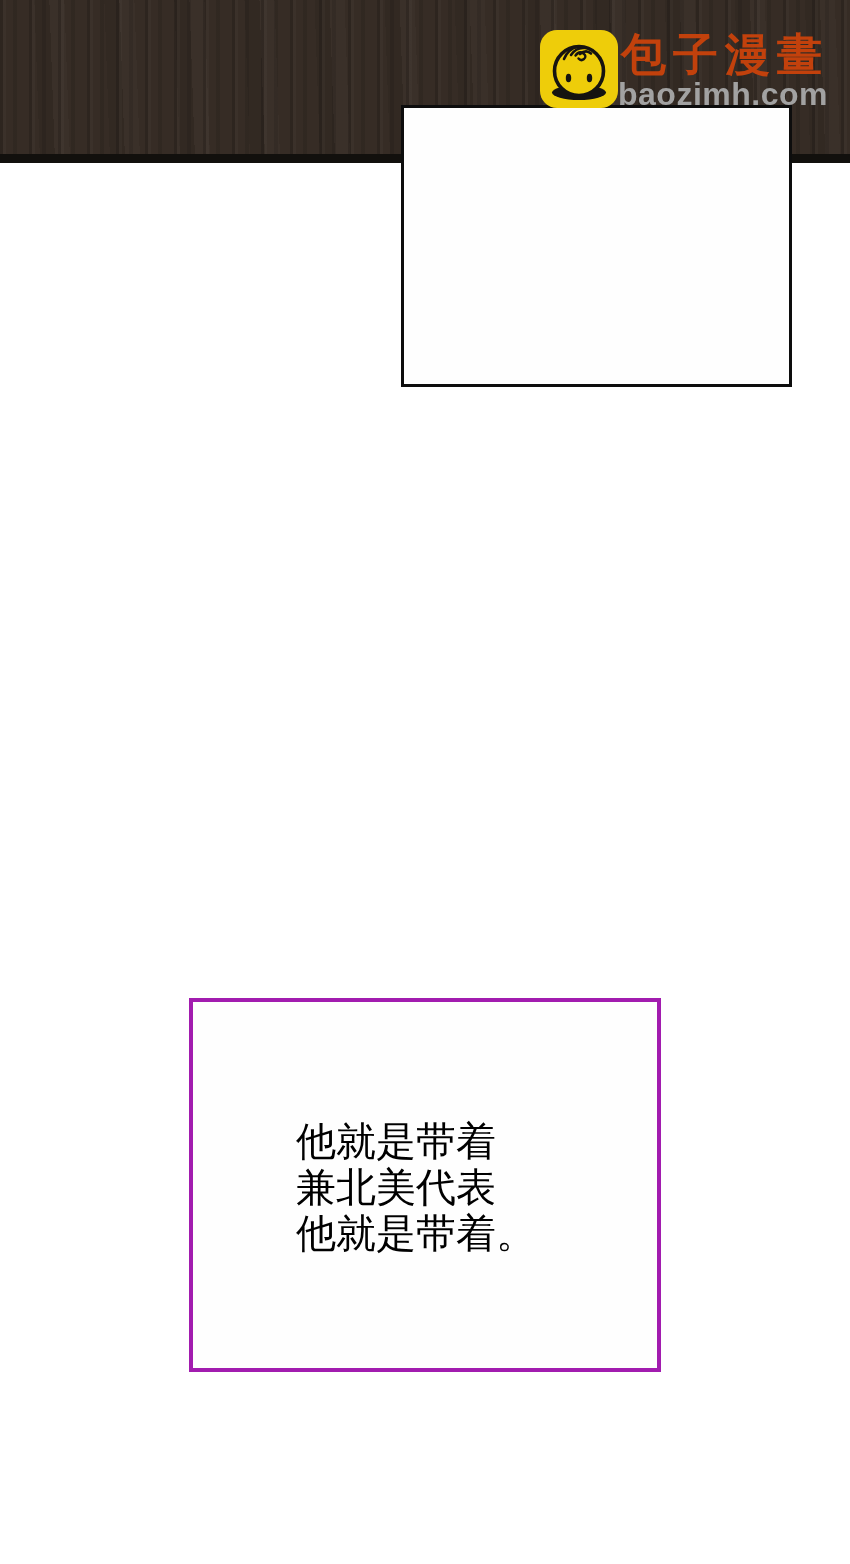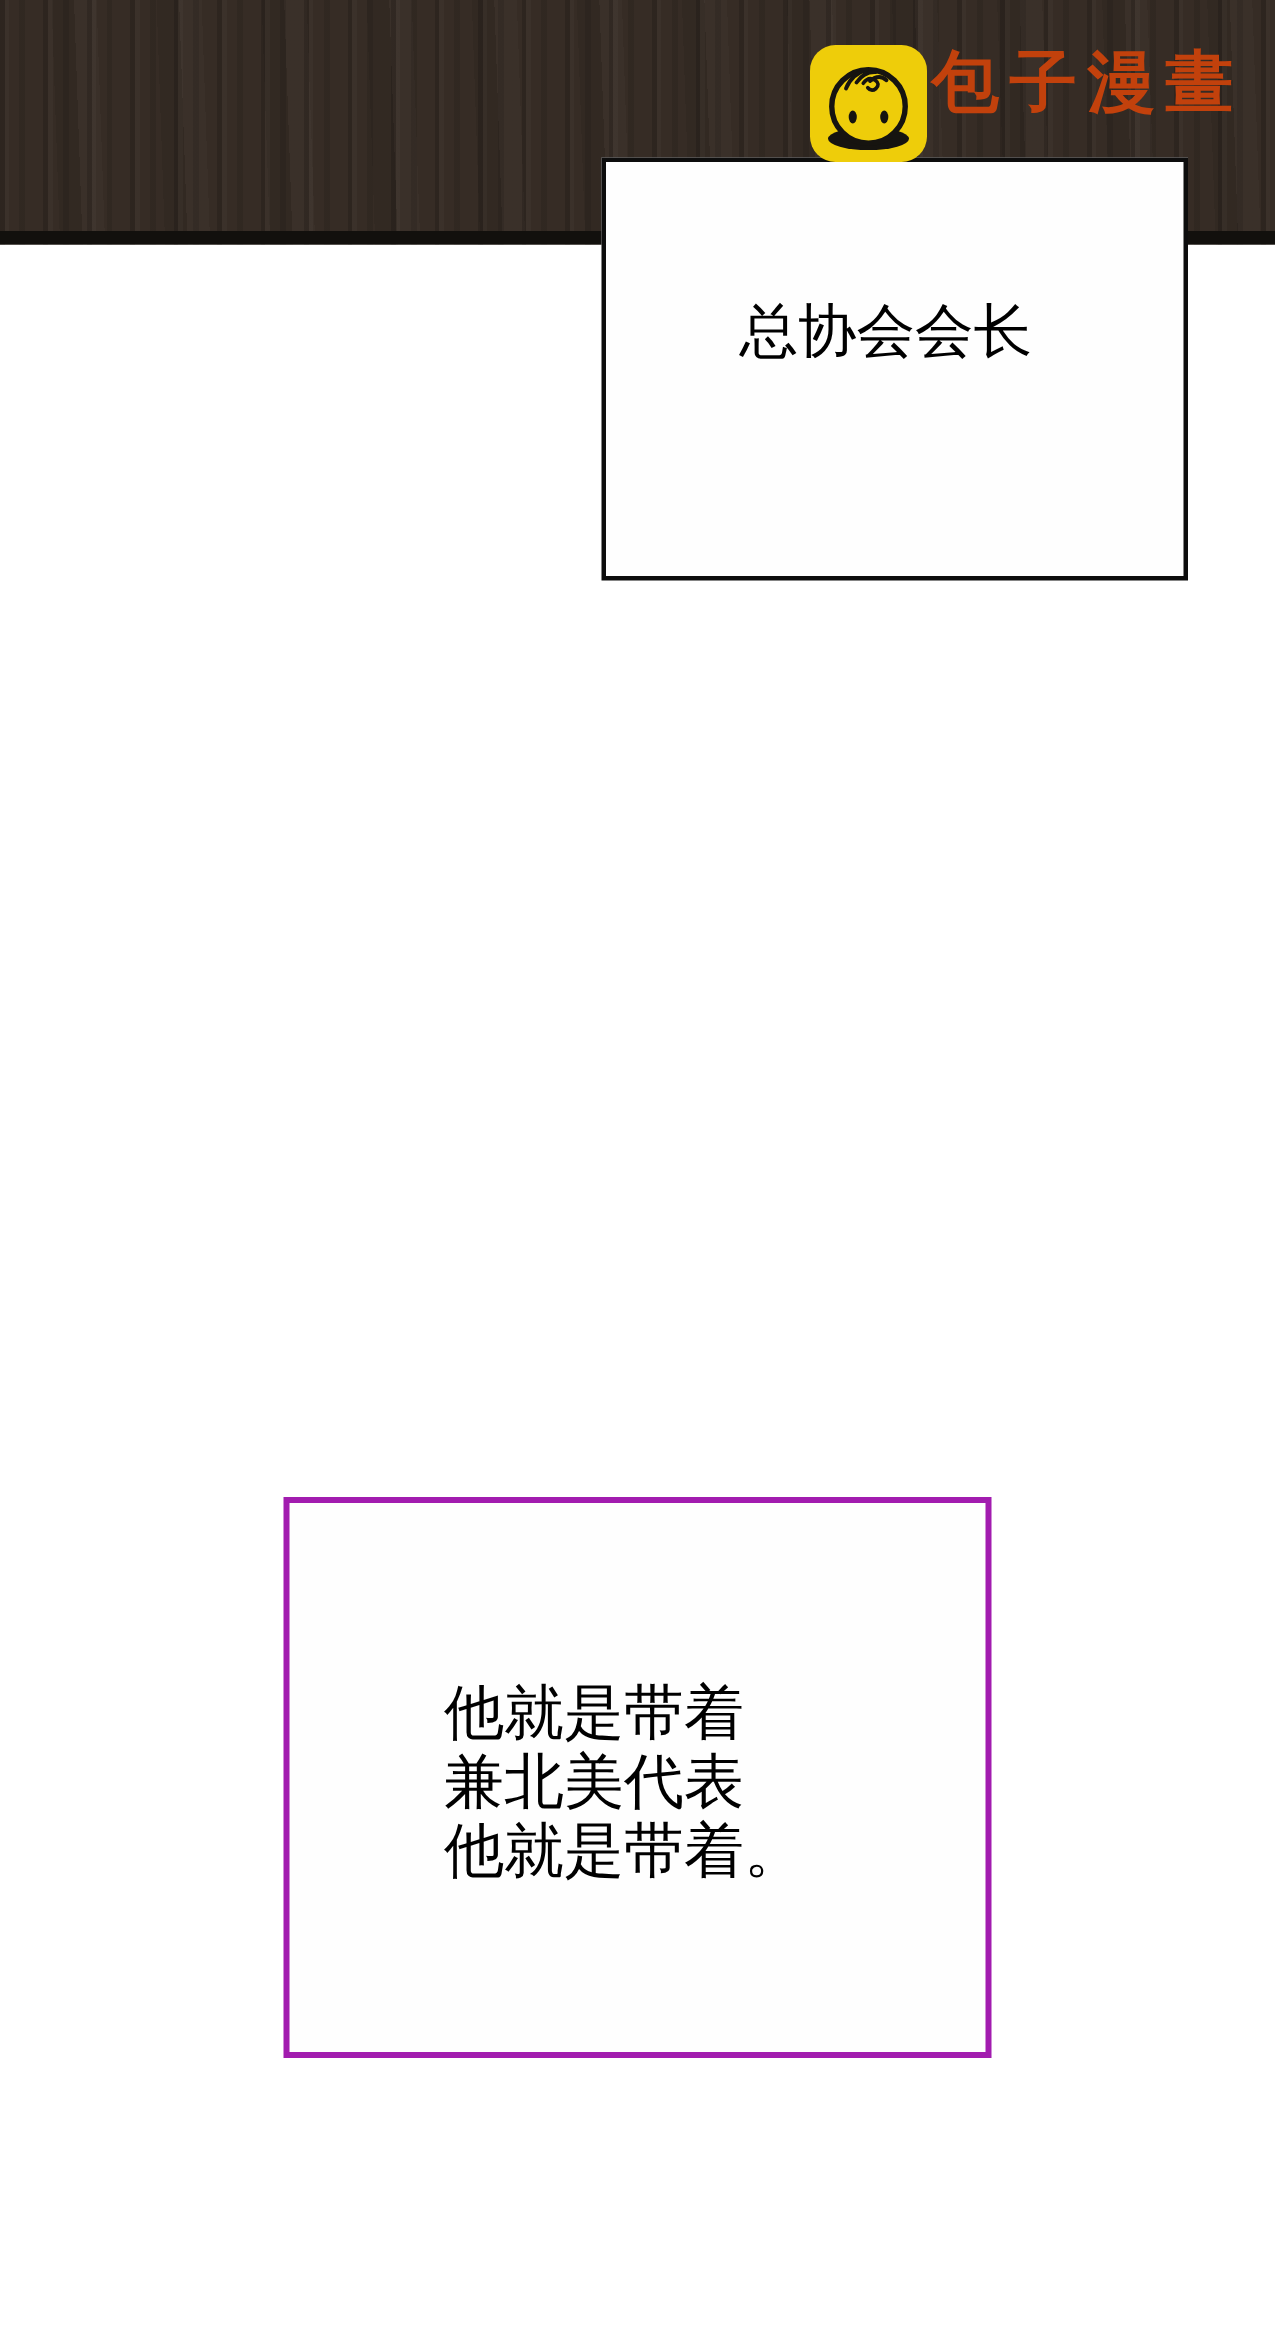--- a/index.html
+++ b/index.html
@@ -116,21 +116,20 @@
 <body>
 
 <div class="page">
 
   <div class="top-band">
     <div class="band-edge-strip"></div>
   </div>
 
   <div class="caption-box c1">
     <div class="caption-text">
-      <span class="caption-line">总协会会长</span>
     </div>
   </div>
 
   <div class="caption-box c2">
     <div class="caption-text">
       <span class="caption-line">他就是带着</span>
       <span class="caption-line">兼北美代表</span>
       <span class="caption-line">他就是带着。</span>
     </div>
   </div>
@@ -143,15 +142,16 @@
         <circle cx="39" cy="41" r="24.5" fill="#eecd0a" stroke="#161410" stroke-width="3.6"></circle>
         <path d="M24 29 Q28 19 38 16.5" fill="none" stroke="#161410" stroke-width="2.6" stroke-linecap="round"></path>
         <path d="M31 25 Q36 17.5 44 18" fill="none" stroke="#161410" stroke-width="2.6" stroke-linecap="round"></path>
         <path d="M40 24 Q46 19 51 23.5" fill="none" stroke="#161410" stroke-width="2.6" stroke-linecap="round"></path>
         <path d="M35.5 25.5 q3.5 -5 8 -2 q3.5 2.5 0.5 5.5 q-3 2.5 -5.5 -0.5" fill="none" stroke="#161410" stroke-width="2.4" stroke-linecap="round"></path>
         <ellipse cx="28.5" cy="48" rx="2.7" ry="4.3" fill="#161410"></ellipse>
         <ellipse cx="49.5" cy="48" rx="2.7" ry="4.3" fill="#161410"></ellipse>
       </svg>
     </span>
     <span class="brand-name">包子漫畫</span>
+    <span class="site-url">baozimh.com</span>
   </div>
 
 </div>
 
 </body></html>

